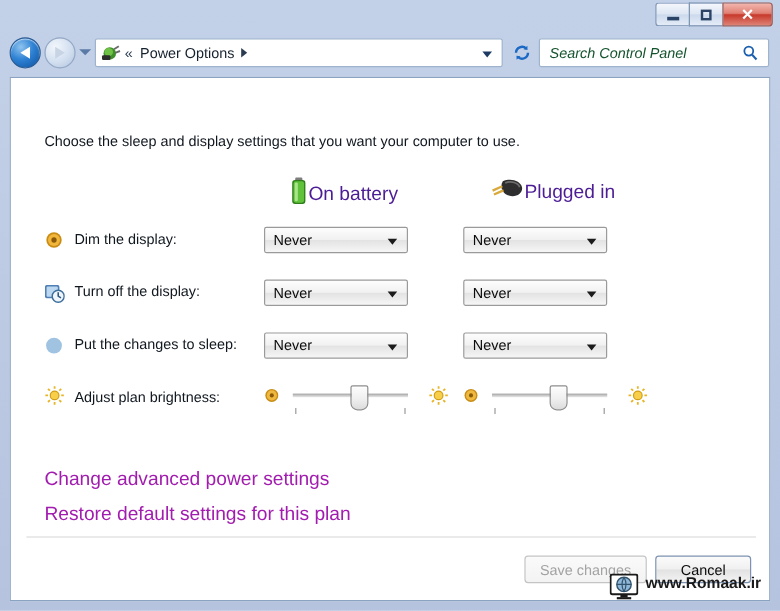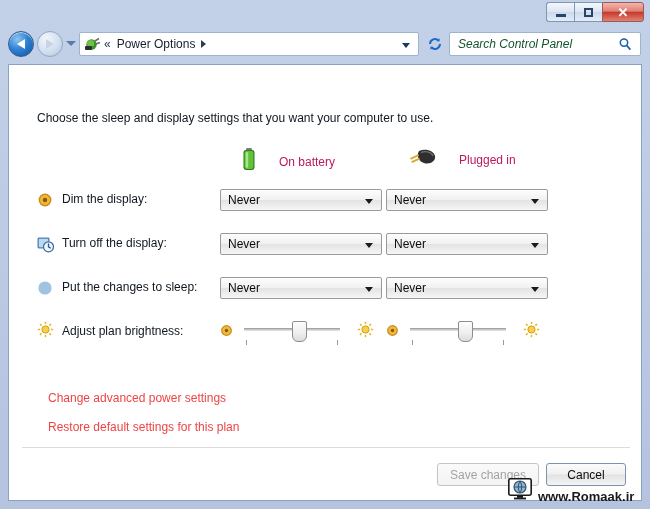--- a/index.html
+++ b/index.html
@@ -109,33 +109,33 @@
   .page-title{
     position:absolute;left:28px;top:20px;
     font-size:15.5px;color:#1f4f9c;white-space:nowrap;
   }
   .page-sub{
     position:absolute;left:28px;top:46px;
     font-size:12px;color:#10171f;white-space:nowrap;
   }
   
   .colhead{position:absolute;top:82px;display:flex;align-items:center;}
-  .colhead .lbl{font-size:12px;color:#be185d;margin-left:22px;white-space:nowrap;}
+  .colhead .lbl{font-size:16px;color:#4c1d95;margin-left:0;white-space:nowrap;}
   .col-batt{left:232px;}
   .col-plug{left:398px;}
   
   .row{position:absolute;left:0;width:634px;height:24px;}
   .row .ico{position:absolute;left:28px;top:3px;width:18px;height:18px;}
   .row .lbl{
     position:absolute;left:53px;top:3px;font-size:12px;color:#10171f;white-space:nowrap;
   }
   .ddl{position:absolute;left:211px;}
   .ddr{position:absolute;left:377px;}
   .combo{
-    width:162px;height:22px;box-sizing:border-box;
+    width:120px;height:22px;box-sizing:border-box;
     border:1px solid #9a9a9a;border-radius:2px;
     background:linear-gradient(180deg,#fdfdfd 0%,#f1f1f1 48%,#e3e3e3 52%,#f6f6f6 100%);
     display:flex;align-items:center;position:relative;
   }
   .combo .val{font-size:12px;color:#0b0b0b;margin-left:7px;}
   .combo .cv{
     position:absolute;right:8px;top:9px;width:0;height:0;
     border-left:4px solid transparent;border-right:4px solid transparent;
     border-top:5px solid #1b1b1b;
   }
@@ -150,39 +150,39 @@
     position:absolute;top:1px;width:13px;height:19px;
     background:linear-gradient(180deg,#fdfdfd 0%,#efefef 55%,#dcdcdc 100%);
     border:1px solid #8d8d8d;border-radius:2px 2px 6px 6px;
     box-shadow:inset 0 1px 0 #ffffff;
   }
   .tick{position:absolute;top:20px;width:1px;height:5px;background:#9a9a9a;}
   .dimico{position:absolute;left:0;top:3px;}
   .brightico{position:absolute;right:-4px;top:1px;}
   
   .link{
-    position:absolute;left:39px;font-size:12px;color:#ef4444;white-space:nowrap;cursor:pointer;
+    position:absolute;left:28px;font-size:16px;color:#a21caf;white-space:nowrap;cursor:pointer;
   }
   
   .sep{
     position:absolute;left:13px;top:382px;width:608px;height:1px;background:#dcdcdc;
   }
   .btn{
     position:absolute;top:398px;height:23px;box-sizing:border-box;
     border:1px solid #9a9a9a;border-radius:3px;
     background:linear-gradient(180deg,#fbfbfb 0%,#f0f0f0 48%,#e2e2e2 52%,#f4f4f4 100%);
     font-size:12px;color:#0b0b0b;
     display:flex;align-items:center;justify-content:center;
   }
   .btn.save{left:428px;width:102px;color:#a3a3a3;border-color:#c4c4c4;
     background:linear-gradient(180deg,#fafafa 0%,#f3f3f3 100%);}
   .btn.cancel{left:537px;width:80px;border-color:#7d92b0;}
   
   .watermark{
-    position:absolute;left:508px;top:478px;display:flex;align-items:flex-end;
+    position:absolute;left:508px;top:478px;display:flex;align-items:flex-start;
   }
   .watermark .wtxt{
     font-size:13px;font-weight:bold;color:#1a1a1a;margin-left:6px;white-space:nowrap;
   }
 </style>
 </head>
 <body>
 
 <div class="window">
 

